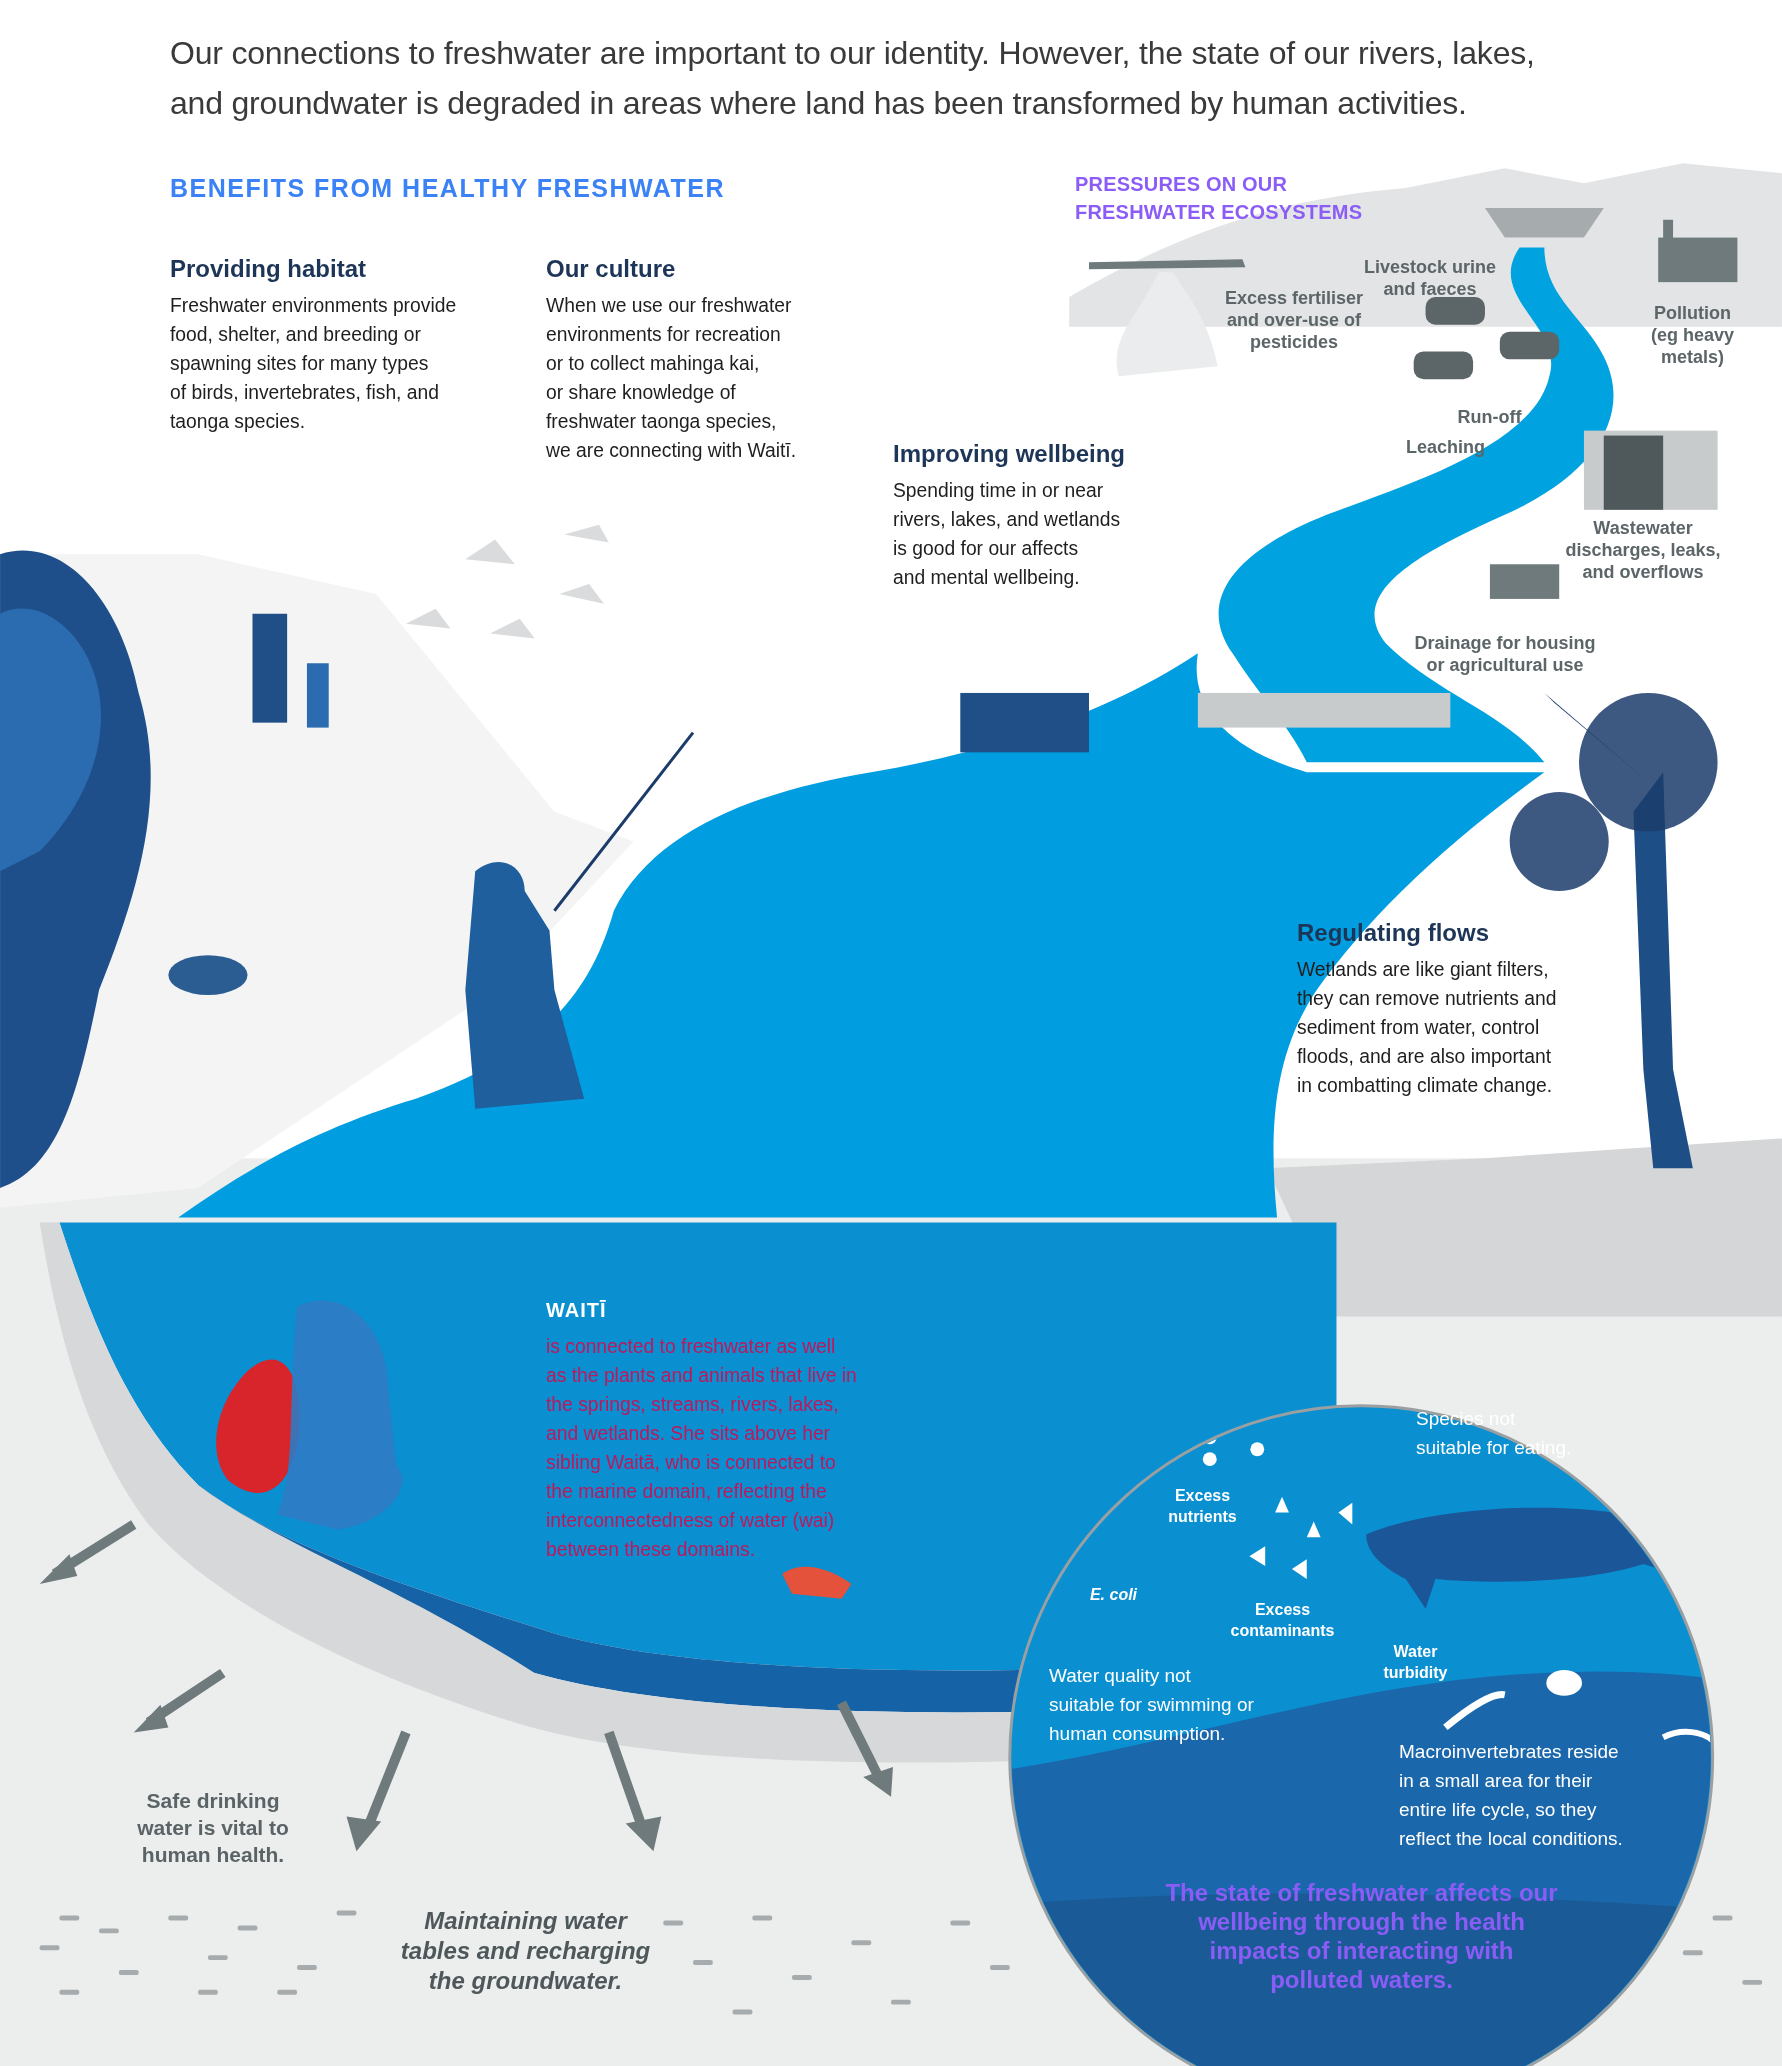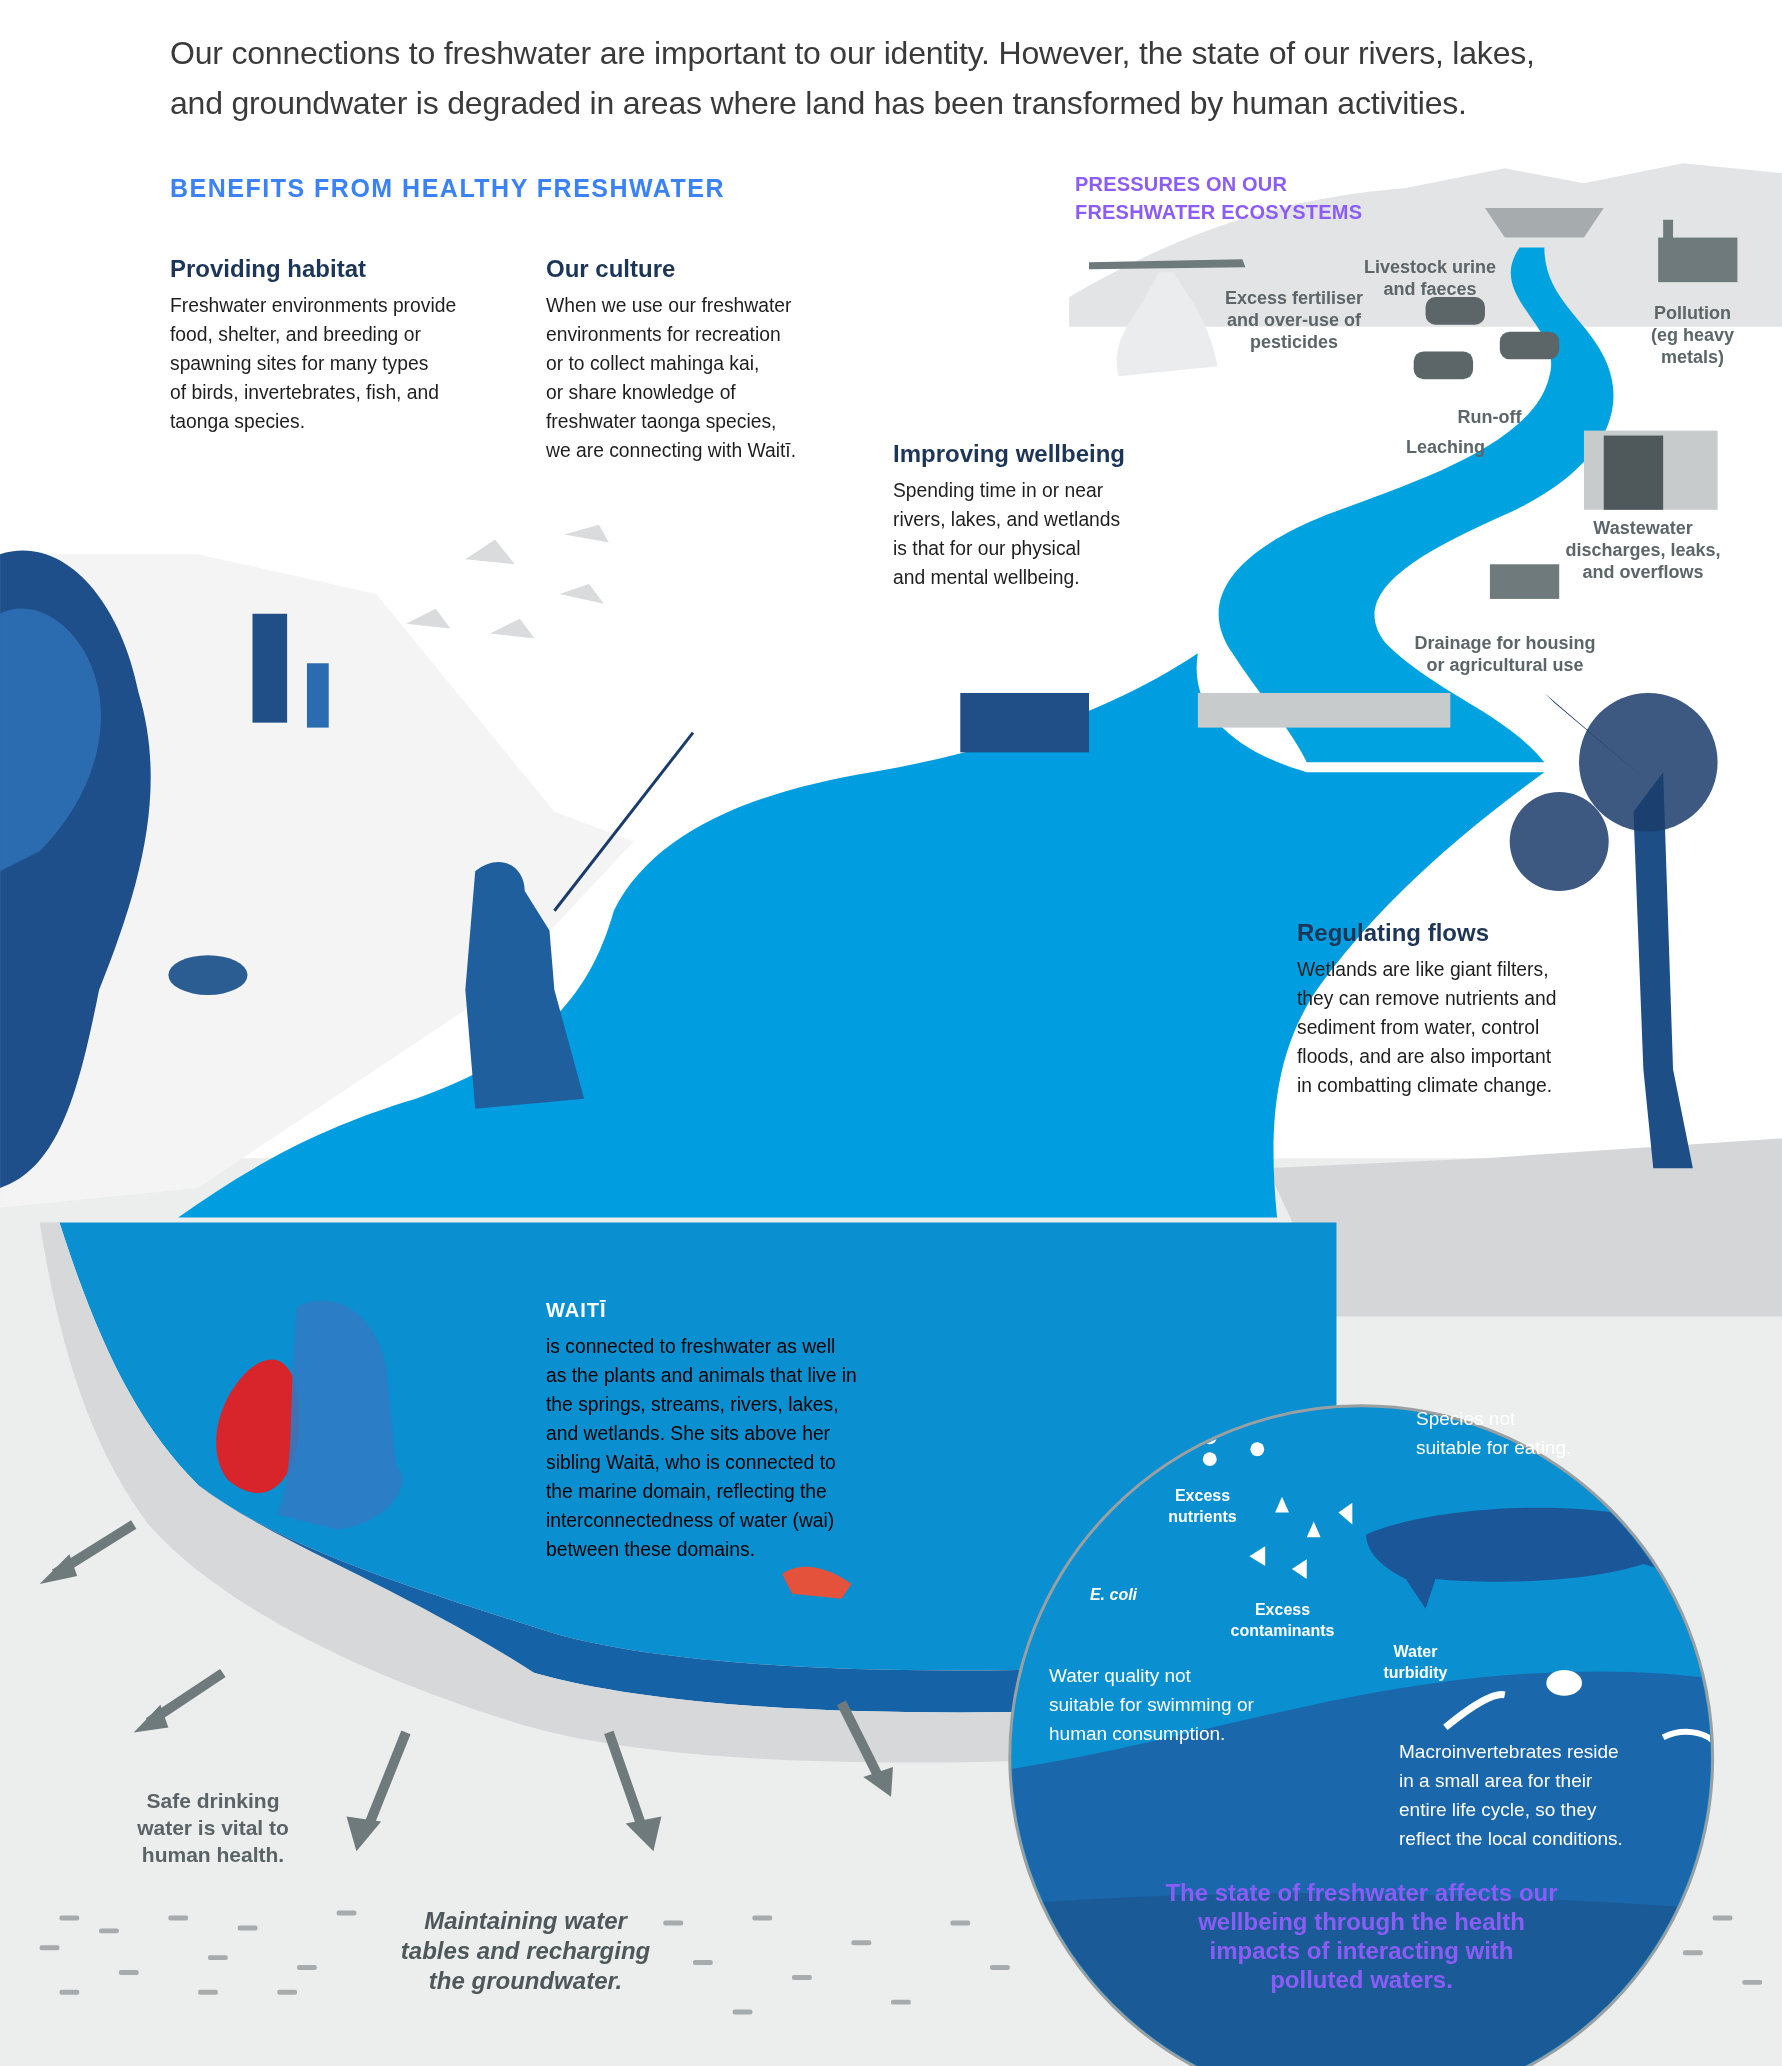--- a/index.html
+++ b/index.html
@@ -5,21 +5,21 @@
   html,body{margin:0;padding:0;}
   body{width:1782px;height:2066px;position:relative;overflow:hidden;background:#ffffff;font-family:"Liberation Sans",sans-serif;}
   .abs{position:absolute;}
   svg.scene{position:absolute;left:0;top:0;width:1782px;height:2066px;}
   .intro{left:170px;top:28px;width:1485px;font-size:32px;line-height:50px;color:#3a3a3a;font-weight:300;letter-spacing:-0.2px;}
   .sec-title{font-weight:700;letter-spacing:1.5px;color:#3b82f6;font-size:25px;}
   .h3{font-weight:700;color:#1d3557;font-size:24px;margin:0 0 8px 0;}
   .body{font-size:19.3px;line-height:29px;color:#1e1e1e;}
   .pressure-title{font-weight:700;color:#8b5cf6;font-size:20px;line-height:28px;letter-spacing:0.2px;}
   .plabel{font-weight:700;color:#5c6568;font-size:18px;line-height:22px;text-align:center;}
-  .wbody{font-size:19.3px;line-height:29px;color:#000000;}
+  .wbody{font-size:19.3px;line-height:29px;color:#be185d;}
   .wtitle{font-weight:700;color:#ffffff;font-size:20px;letter-spacing:1px;}
   .clabel{font-weight:700;color:#ffffff;font-size:16px;line-height:21px;text-align:center;}
   .cbody{font-size:19px;line-height:29px;color:#ffffff;}
   .cmain{font-weight:700;color:#8b5cf6;font-size:24px;line-height:29px;text-align:center;}
   .glabel{font-weight:700;color:#5a6466;font-size:21px;line-height:27px;text-align:center;}
   .glabel2{font-weight:700;color:#4e585a;font-size:24px;line-height:30px;text-align:center;}
 </style>
 </head>
 <body>
 
@@ -198,21 +198,21 @@
     <div>freshwater taonga species,</div>
     <div>we are connecting with Waitī.</div>
   </div>
 </div>
 
 <div class="abs" style="left:893px;top:440px;width:297px;">
   <div class="h3">Improving wellbeing</div>
   <div class="body">
     <div>Spending time in or near</div>
     <div>rivers, lakes, and wetlands</div>
-    <div>is that for our physical</div>
+    <div>is good for our affects</div>
     <div>and mental wellbeing.</div>
   </div>
 </div>
 
 <div class="abs" style="left:1297px;top:919px;width:317px;">
   <div class="h3">Regulating flows</div>
   <div class="body">
     <div>Wetlands are like giant filters,</div>
     <div>they can remove nutrients and</div>
     <div>sediment from water, control</div>

